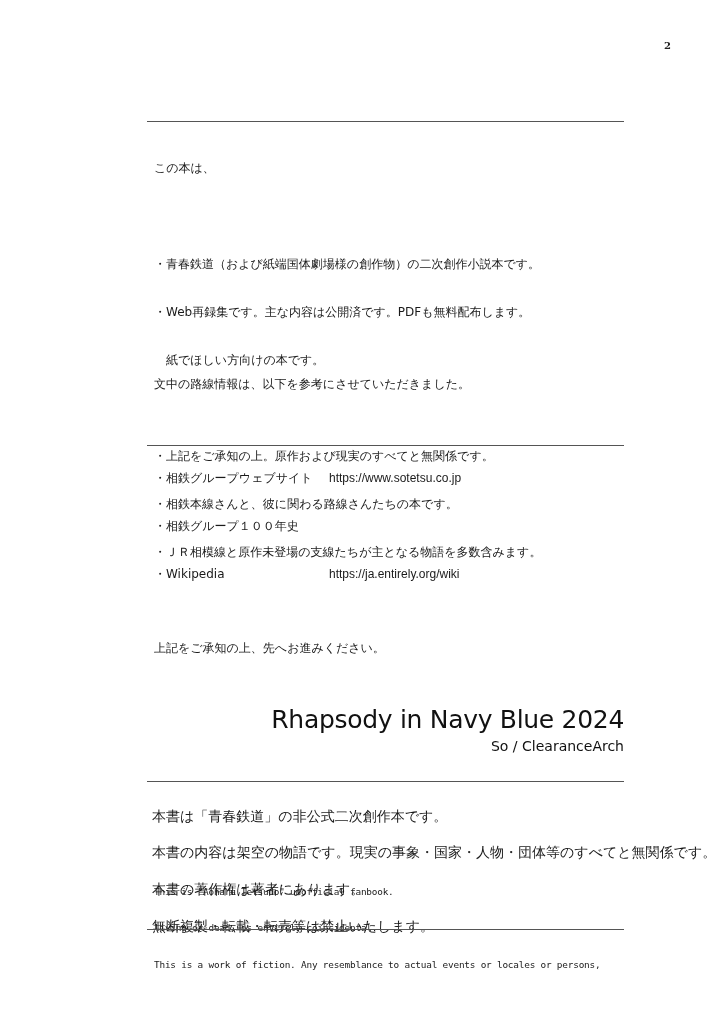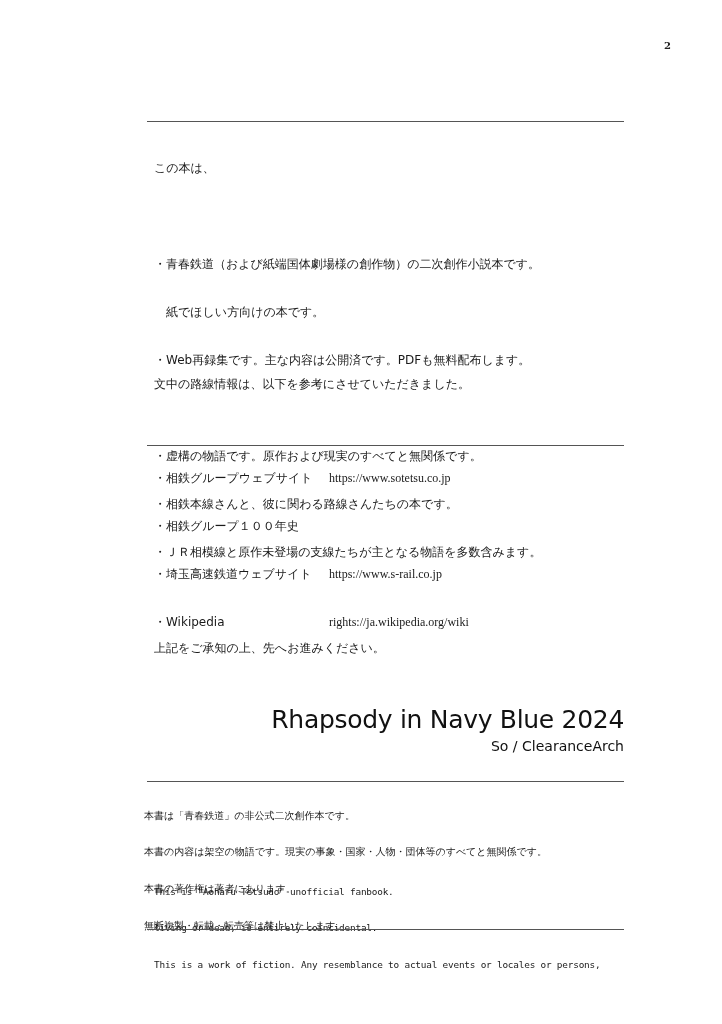--- a/index.html
+++ b/index.html
@@ -18,79 +18,75 @@
       background: #555;
     }
     .block {
       position: absolute; left: 154px; width: 470px;
       font-size: 12px; line-height: 16px; white-space: pre;
     }
     .line { height: 16px; }
     .gap { height: 16px; }
     .ref-row { display: flex; height: 16px; }
     .ref-label { width: 175px; }
-    .ref-url { font-family: Liberation Serif, serif; }
+    .ref-url { font-family: Liberation Sans, sans-serif; }
     .title {
       position: absolute; right: 98px; top: 705px;
       font-family: "DejaVu Sans", "Liberation Sans", sans-serif;
       font-size: 25px; letter-spacing: -0.3px; color: #111;
       white-space: nowrap;
     }
     .author {
       position: absolute; right: 98px; top: 738px;
       font-size: 14px; color: #111; white-space: nowrap; margin-left: 40px;
     }
     .colophon-jp {
-      position: absolute; left: 144px; top: 785px;
-      font-size: 10px; line-height: 12.3px; white-space: pre;
+      position: absolute; left: 152px; top: 785px;
+      font-size: 14px; line-height: 12.3px; white-space: pre;
     }
     .colophon-en {
       position: absolute; left: 154px; top: 861px;
       font-family: "DejaVu Sans Mono", "Liberation Mono", monospace;
       font-size: 9.4px; line-height: 12.3px; white-space: pre; letter-spacing: -0.2px;
     }
   </style>
 </head>
 <body>
 
 <div class="page-number">2</div>
 
 <div class="rule" style="top:121px;"></div>
 
 <div class="block" style="top:128px;">
   <div class="line">この本は、</div>
   <div class="gap"></div>
   <div class="line">・青春鉄道（および紙端国体劇場様の創作物）の二次創作小説本です。</div>
+  <div class="line">・Web再録集です。主な内容は公開済です。PDFも無料配布します。</div>
   <div class="line">　紙でほしい方向けの本です。</div>
-  <div class="line">・Web再録集です。主な内容は公開済です。PDFも無料配布します。</div>
   <div class="gap"></div>
-  <div class="line">・虚構の物語です。原作および現実のすべてと無関係です。</div>
+  <div class="line">・上記をご承知の上。原作および現実のすべてと無関係です。</div>
   <div class="line">・相鉄本線さんと、彼に関わる路線さんたちの本です。</div>
   <div class="line">・ＪＲ相模線と原作未登場の支線たちが主となる物語を多数含みます。</div>
   <div class="gap"></div>
   <div class="line">上記をご承知の上、先へお進みください。</div>
 </div>
 
 <div class="block" style="top:344px;">
   <div class="line">文中の路線情報は、以下を参考にさせていただきました。</div>
   <div class="gap" style="height:14px;"></div>
   <div class="ref-row">
     <span class="ref-label">・相鉄グループウェブサイト</span>
     <span class="ref-url">https://www.sotetsu.co.jp</span>
   </div>
   <div class="ref-row">
     <span class="ref-label">・相鉄グループ１００年史</span>
   </div>
   <div class="ref-row">
-    <span class="ref-label">・埼玉高速鉄道ウェブサイト</span>
-    <span class="ref-url">https://www.s-rail.co.jp</span>
-  </div>
-  <div class="ref-row">
     <span class="ref-label">・Wikipedia</span>
-    <span class="ref-url">rights://ja.wikipedia.org/wiki</span>
+    <span class="ref-url">https://ja.entirely.org/wiki</span>
   </div>
 </div>
 
 <div class="rule" style="top:445px;"></div>
 
 <div class="title">Rhapsody in Navy Blue 2024</div>
 <div class="author">So / ClearanceArch</div>
 
 <div class="rule" style="top:781px;"></div>
 

